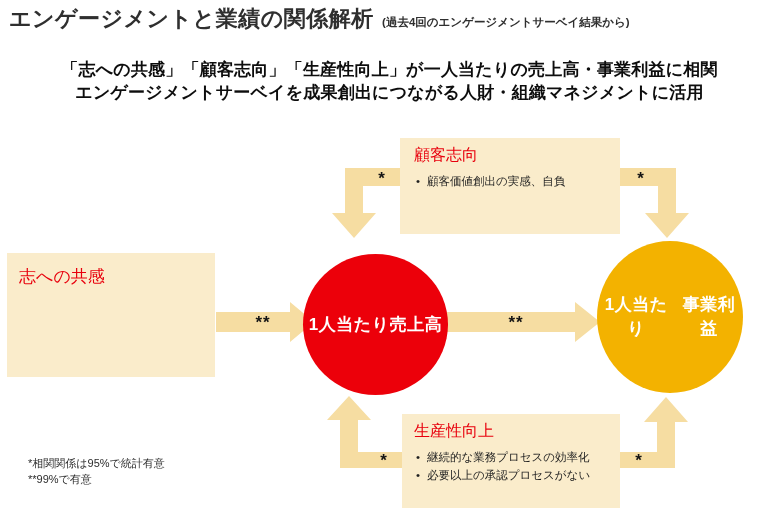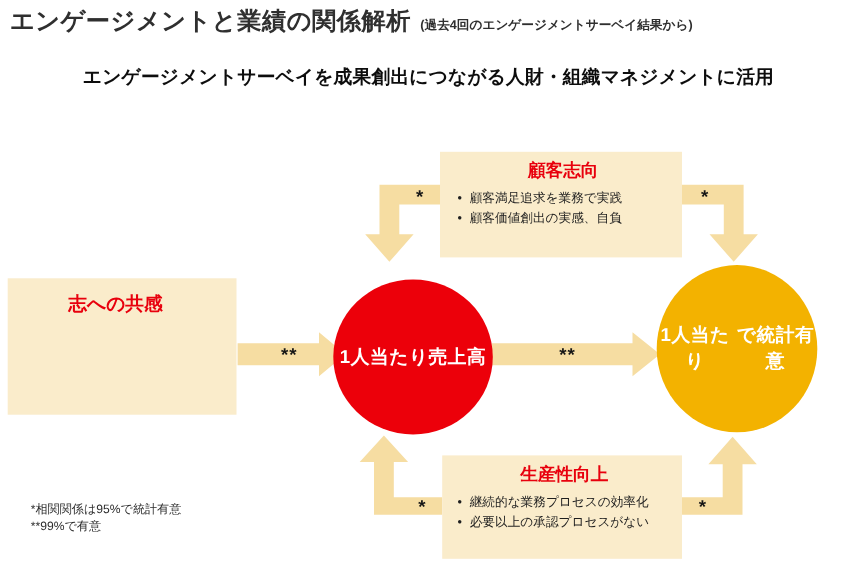--- a/index.html
+++ b/index.html
@@ -13,21 +13,21 @@
   .subtitle{position:absolute;left:0;top:58px;width:100%;text-align:center;
             font-size:17px;font-weight:bold;color:#0d0d0d;line-height:1.38;letter-spacing:0.2px;}
 
   
   .diagram{position:absolute;inset:0;}
   svg.arrows{position:absolute;left:0;top:0;pointer-events:none;}
   svg.arrows path{fill:#f6dda2;}
 
   
   .box{position:absolute;background:#faeccb;box-sizing:border-box;}
-  .box .box-title{font-weight:bold;color:#e8000d;text-align:center;margin:0;}
+  .box .box-title{font-weight:normal;color:#e8000d;text-align:left;margin:0;}
   .box ul{list-style:none;margin:0;padding:0;color:#1f1f1f;}
   .box li{position:relative;padding-left:13px;line-height:1.55;}
   .box li::before{content:"\2022";position:absolute;left:2px;top:0;color:#1f1f1f;}
 
   .box-customer{left:400px;top:138px;width:220px;height:96px;padding:7px 10px 0 14px;}
   .box-customer .box-title{font-size:16px;margin-bottom:7px;}
   .box-customer li{font-size:11.5px;}
 
   .box-empathy{left:7px;top:253px;width:208px;height:124px;padding:12px 24px 0 12px;}
   .box-empathy .box-title{font-size:17px;margin-bottom:13px;}
@@ -55,20 +55,21 @@
 </head>
 <body>
 
 <div class="stage">
 
   <div class="titlebar">
     <span class="title-main">エンゲージメントと業績の関係解析</span>
     <span class="title-note">(過去4回のエンゲージメントサーベイ結果から)</span>
   </div>
   <div class="subtitle">
+    <div>「志への共感」「顧客志向」「生産性向上」が一人当たりの売上高・事業利益に相関</div>
     <div>エンゲージメントサーベイを成果創出につながる人財・組織マネジメントに活用</div>
   </div>
 
   <div class="diagram">
 
     <svg class="arrows" width="779" height="516" viewBox="0 0 779 516">
 
       <path d="M216,312 H290 V302 L314,322 L290,342 V332 H216 Z"></path>
 
       <path d="M447,312 H575 V302 L600,322 L575,342 V332 H447 Z"></path>
@@ -78,21 +79,20 @@
       <path d="M620,168 H676 V213 H689 L667,238 L645,213 H658 V186 H620 Z"></path>
 
       <path d="M402,452 H358 V420 H371 L349,396 L327,420 H340 V468 H402 Z"></path>
 
       <path d="M620,452 H657 V422 H644 L666,397 L688,422 H675 V468 H620 Z"></path>
     </svg>
 
     <div class="box box-customer">
       <h2 class="box-title">顧客志向</h2>
       <ul>
-        <li>顧客満足追求を業務で実践</li>
         <li>顧客価値創出の実感、自負</li>
       </ul>
     </div>
 
     <div class="box box-empathy">
       <h2 class="box-title">志への共感</h2>
     </div>
 
     <div class="box box-productivity">
       <h2 class="box-title">生産性向上</h2>
@@ -101,21 +101,21 @@
         <li>必要以上の承認プロセスがない</li>
       </ul>
     </div>
 
     <div class="circle circle-sales">
       <span>1人当たり</span>
       <span>売上高</span>
     </div>
     <div class="circle circle-profit">
       <span>1人当たり</span>
-      <span>で統計有意</span>
+      <span>事業利益</span>
     </div>
 
     <span class="sig" style="left:263px;top:321px;">**</span>
     <span class="sig" style="left:516px;top:321px;">**</span>
     <span class="sig" style="left:382px;top:177px;">*</span>
     <span class="sig" style="left:641px;top:177px;">*</span>
     <span class="sig" style="left:384px;top:459px;">*</span>
     <span class="sig" style="left:639px;top:459px;">*</span>
 
     <div class="footnotes">

